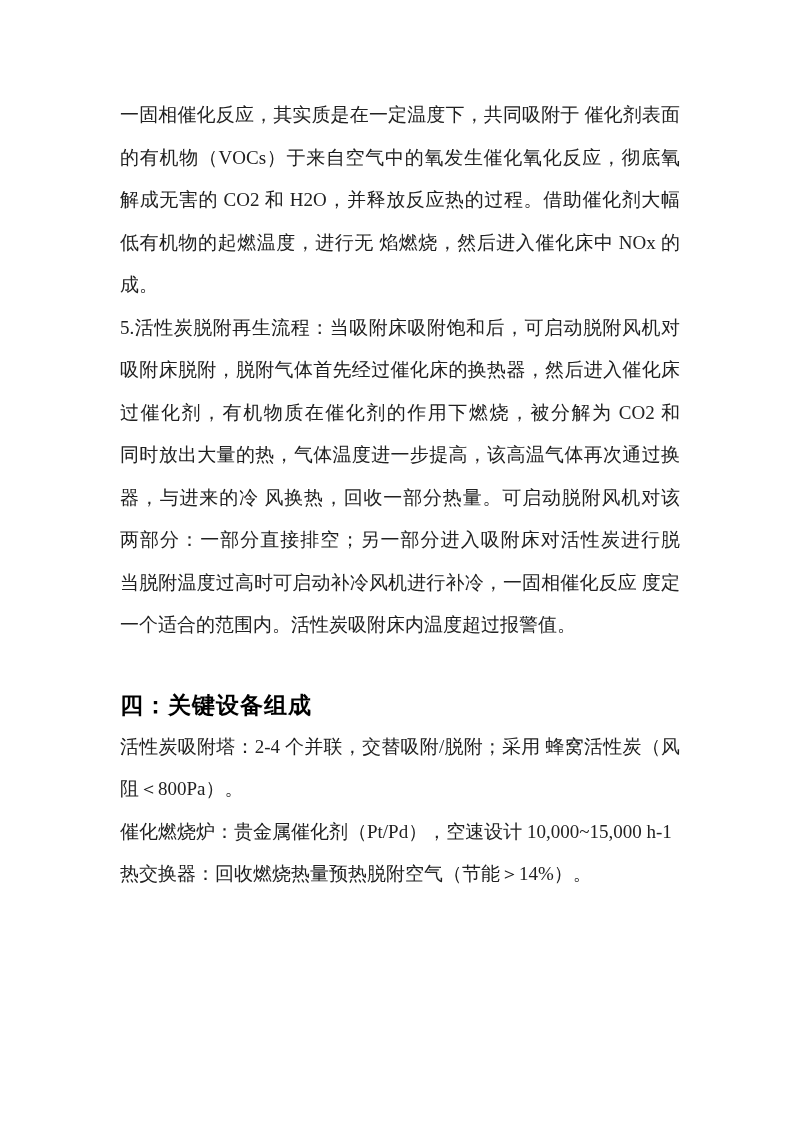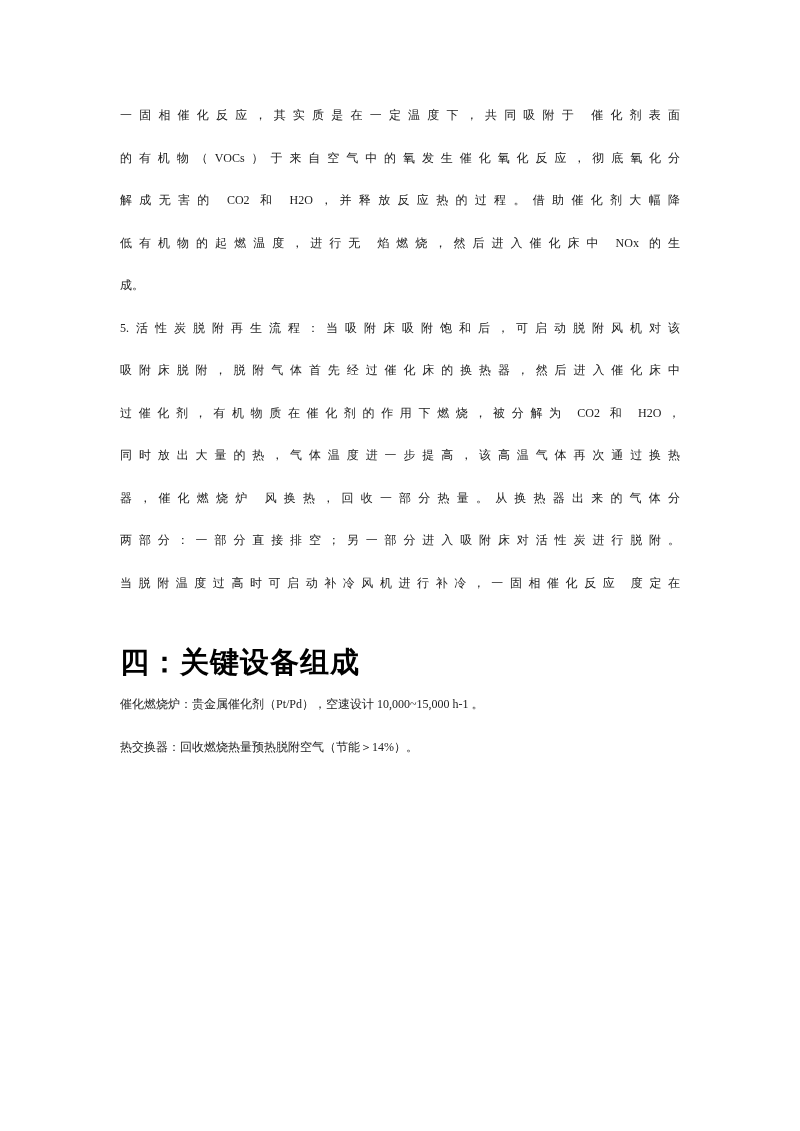--- a/index.html
+++ b/index.html
@@ -16,37 +16,37 @@
     font-family: "Liberation Serif", "DejaVu Serif", serif;
     color: #212121;
   }
   .content {
     position: absolute;
     left: 120px;
     top: 94px;
     width: 560px;
   }
   .line {
-    font-size: 12px;
+    font-size: 19px;
     line-height: 42.5px;
     height: 42.5px;
     overflow: hidden;
     white-space: pre-wrap;
     text-align: left;
   }
   
   .line.j {
     text-align: justify;
     text-align-last: justify;
   }
   .section-heading {
     margin-top: 38px;
     font-family: "Liberation Sans", "DejaVu Sans", sans-serif;
     font-weight: 700;
-    font-size: 29px;
+    font-size: 23px;
     line-height: 41px;
     height: 41px;
     color: #000000;
     letter-spacing: 1px;
     overflow: hidden;
   }
 </style>
 </head>
 <body>
 
@@ -59,27 +59,30 @@
       <div class="line j">解成无害的 CO2 和 H2O，并释放反应热的过程。借助催化剂大幅降</div>
       <div class="line j">低有机物的起燃温度，进行无 焰燃烧，然后进入催化床中 NOx 的生</div>
       <div class="line">成。</div>
     </div>
 
     <div>
       <div class="line j">5.活性炭脱附再生流程：当吸附床吸附饱和后，可启动脱附风机对该</div>
       <div class="line j">吸附床脱附，脱附气体首先经过催化床的换热器，然后进入催化床中</div>
       <div class="line j">过催化剂，有机物质在催化剂的作用下燃烧，被分解为 CO2 和 H2O，</div>
       <div class="line j">同时放出大量的热，气体温度进一步提高，该高温气体再次通过换热</div>
-      <div class="line j">器，催化燃烧炉 风换热，回收一部分热量。从换热器出来的气体分</div>
+      <div class="line j">器，与进来的冷 风换热，回收一部分热量。可启动脱附风机对该</div>
       <div class="line j">两部分：一部分直接排空；另一部分进入吸附床对活性炭进行脱附。</div>
       <div class="line j">当脱附温度过高时可启动补冷风机进行补冷，一固相催化反应 度定在</div>
+      <div class="line">一个适合的范围内。活性炭吸附床内温度超过报警值。</div>
     </div>
 
     <div class="section-heading">四：关键设备组成</div>
 
 
     <div>
+      <div class="line j">活性炭吸附塔：2-4 个并联，交替吸附/脱附；采用 蜂窝活性炭（风</div>
+      <div class="line">阻＜800Pa）。</div>
       <div class="line">催化燃烧炉：贵金属催化剂（Pt/Pd），空速设计 10,000~15,000 h-1 。</div>
       <div class="line">热交换器：回收燃烧热量预热脱附空气（节能＞14%）。</div>
     </div>
 
   </div>
 </div>
 
 </body></html>

